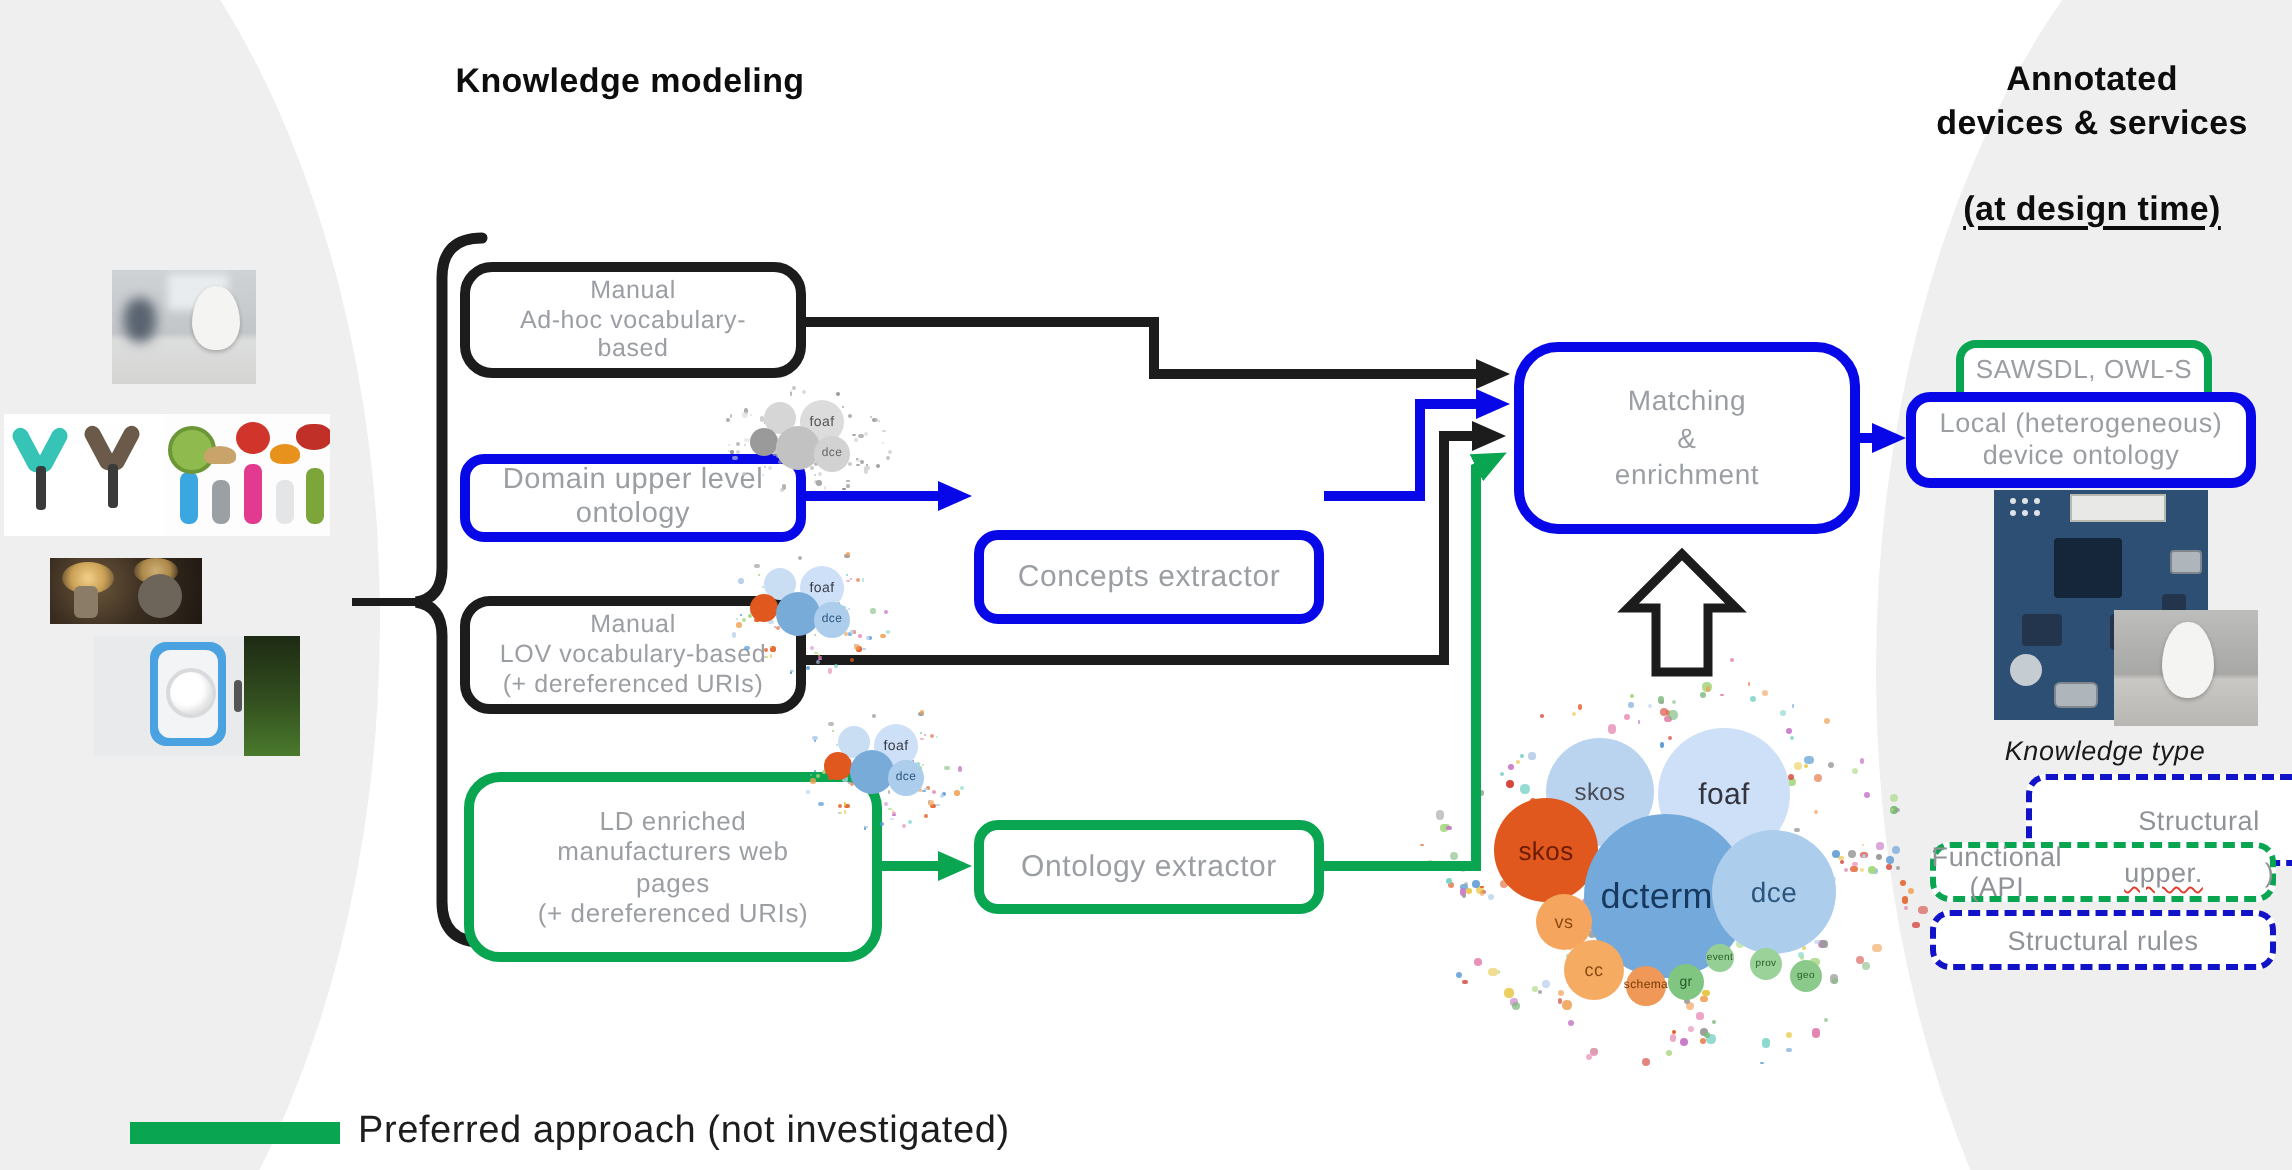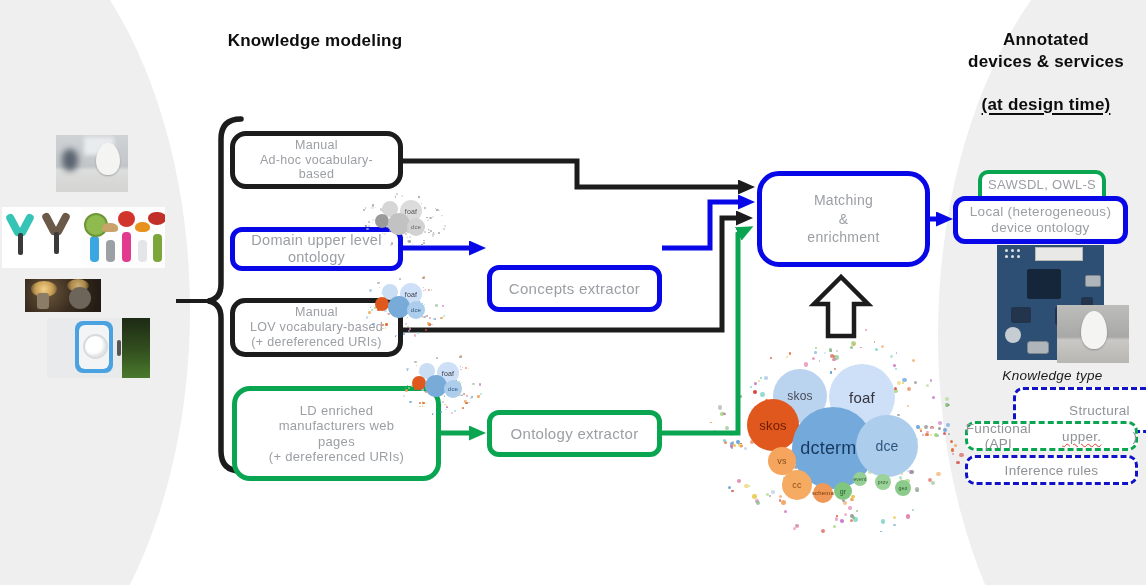--- a/index.html
+++ b/index.html
@@ -755,16 +755,20 @@
     <div class="pear" style="left:24px;top:6px;width:26px;height:38px;"></div>
   </div>
 
   <div class="ktype" style="left:965px;top:368px;width:175px;">Knowledge type</div>
   <div class="dashedbox d-blue" style="left:1013px;top:387px;width:173px;height:46px;">Structural</div>
   <div class="dashedbox d-green" style="left:965px;top:421px;width:173px;height:30px;gap:31px;">
     <span>Functional (API </span>
       <span class="squiggle">upper.</span>
       <span>)</span>
   </div>
-  <div class="dashedbox d-blue" style="left:965px;top:455px;width:173px;height:30px;">Inference rules</div>
-
+  <div class="dashedbox d-blue" style="left:965px;top:455px;width:173px;height:30px;">Structural rules</div>
+
+  <div class="legendrow" style="left:65px;top:555px;">
+    <div class="legendbar" style="background: rgb(10, 165, 81);"></div>
+    <div class="legendtxt">Preferred approach (not investigated)</div>
+  </div>
 
 </div>
 
 </body></html>

